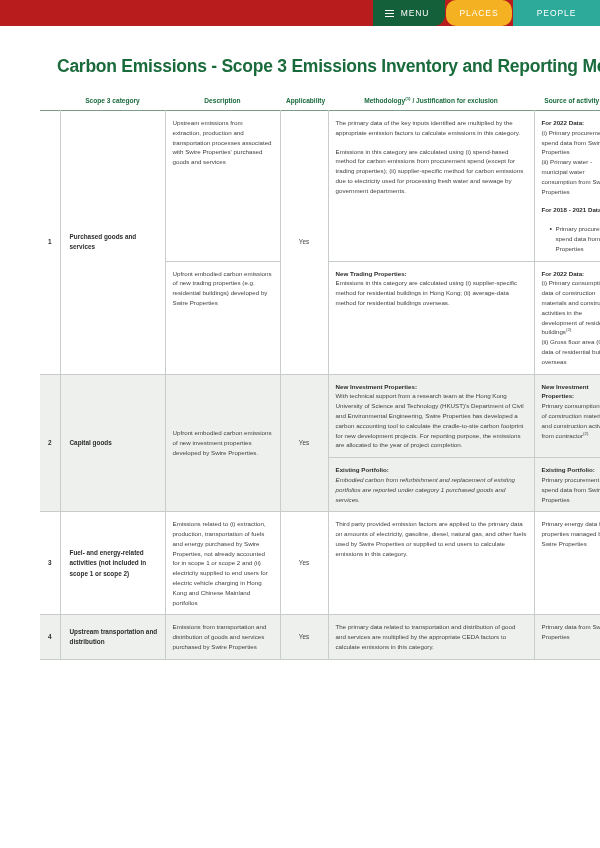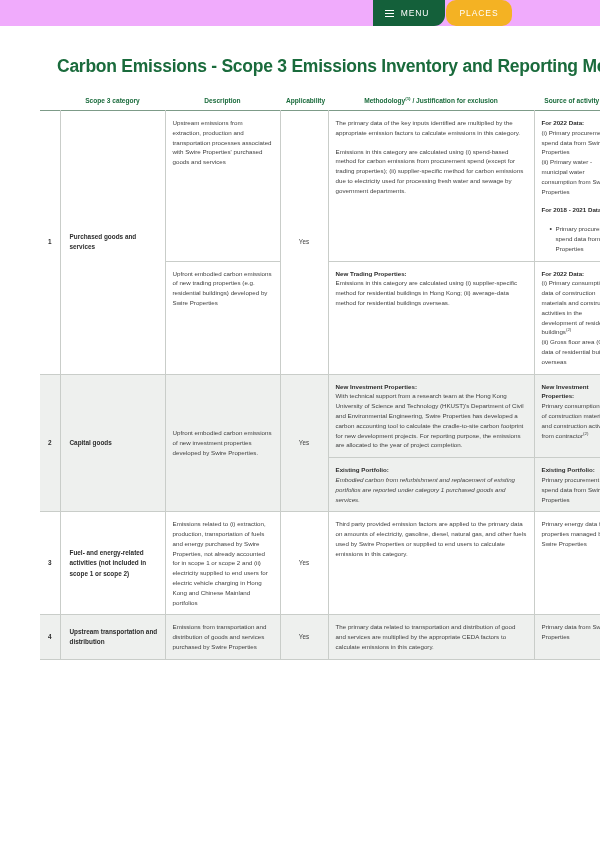--- a/index.html
+++ b/index.html
@@ -9,21 +9,21 @@
     background: #ffffff;
     font-family: "Liberation Sans", sans-serif;
     overflow: hidden;
   }
 
   
   .topbar {
     position: relative;
     height: 26px;
     width: 600px;
-    background: #f0abfc;
+    background: #b91c1c;
     text-decoration: underline;
   }
   .tab {
     position: absolute;
     top: 0;
     height: 26px;
     display: flex;
     align-items: center;
     justify-content: center;
     color: #ffffff;
@@ -166,20 +166,23 @@
   <div class="tab tab-menu">
     <span class="hamburger">
         <i></i>
         <i></i>
         <i></i>
       </span>
     <span>MENU</span>
   </div>
   <div class="tab tab-places">
     <span>PLACES</span>
+  </div>
+  <div class="tab tab-people">
+    <span>PEOPLE</span>
   </div>
 </div>
 
 <div class="page-title">Carbon Emissions - Scope 3 Emissions Inventory and Reporting Methodology</div>
 
 <div class="table-wrap">
 <table class="t3">
   <colgroup>
     <col class="c-num">
         <col class="c-cat">

